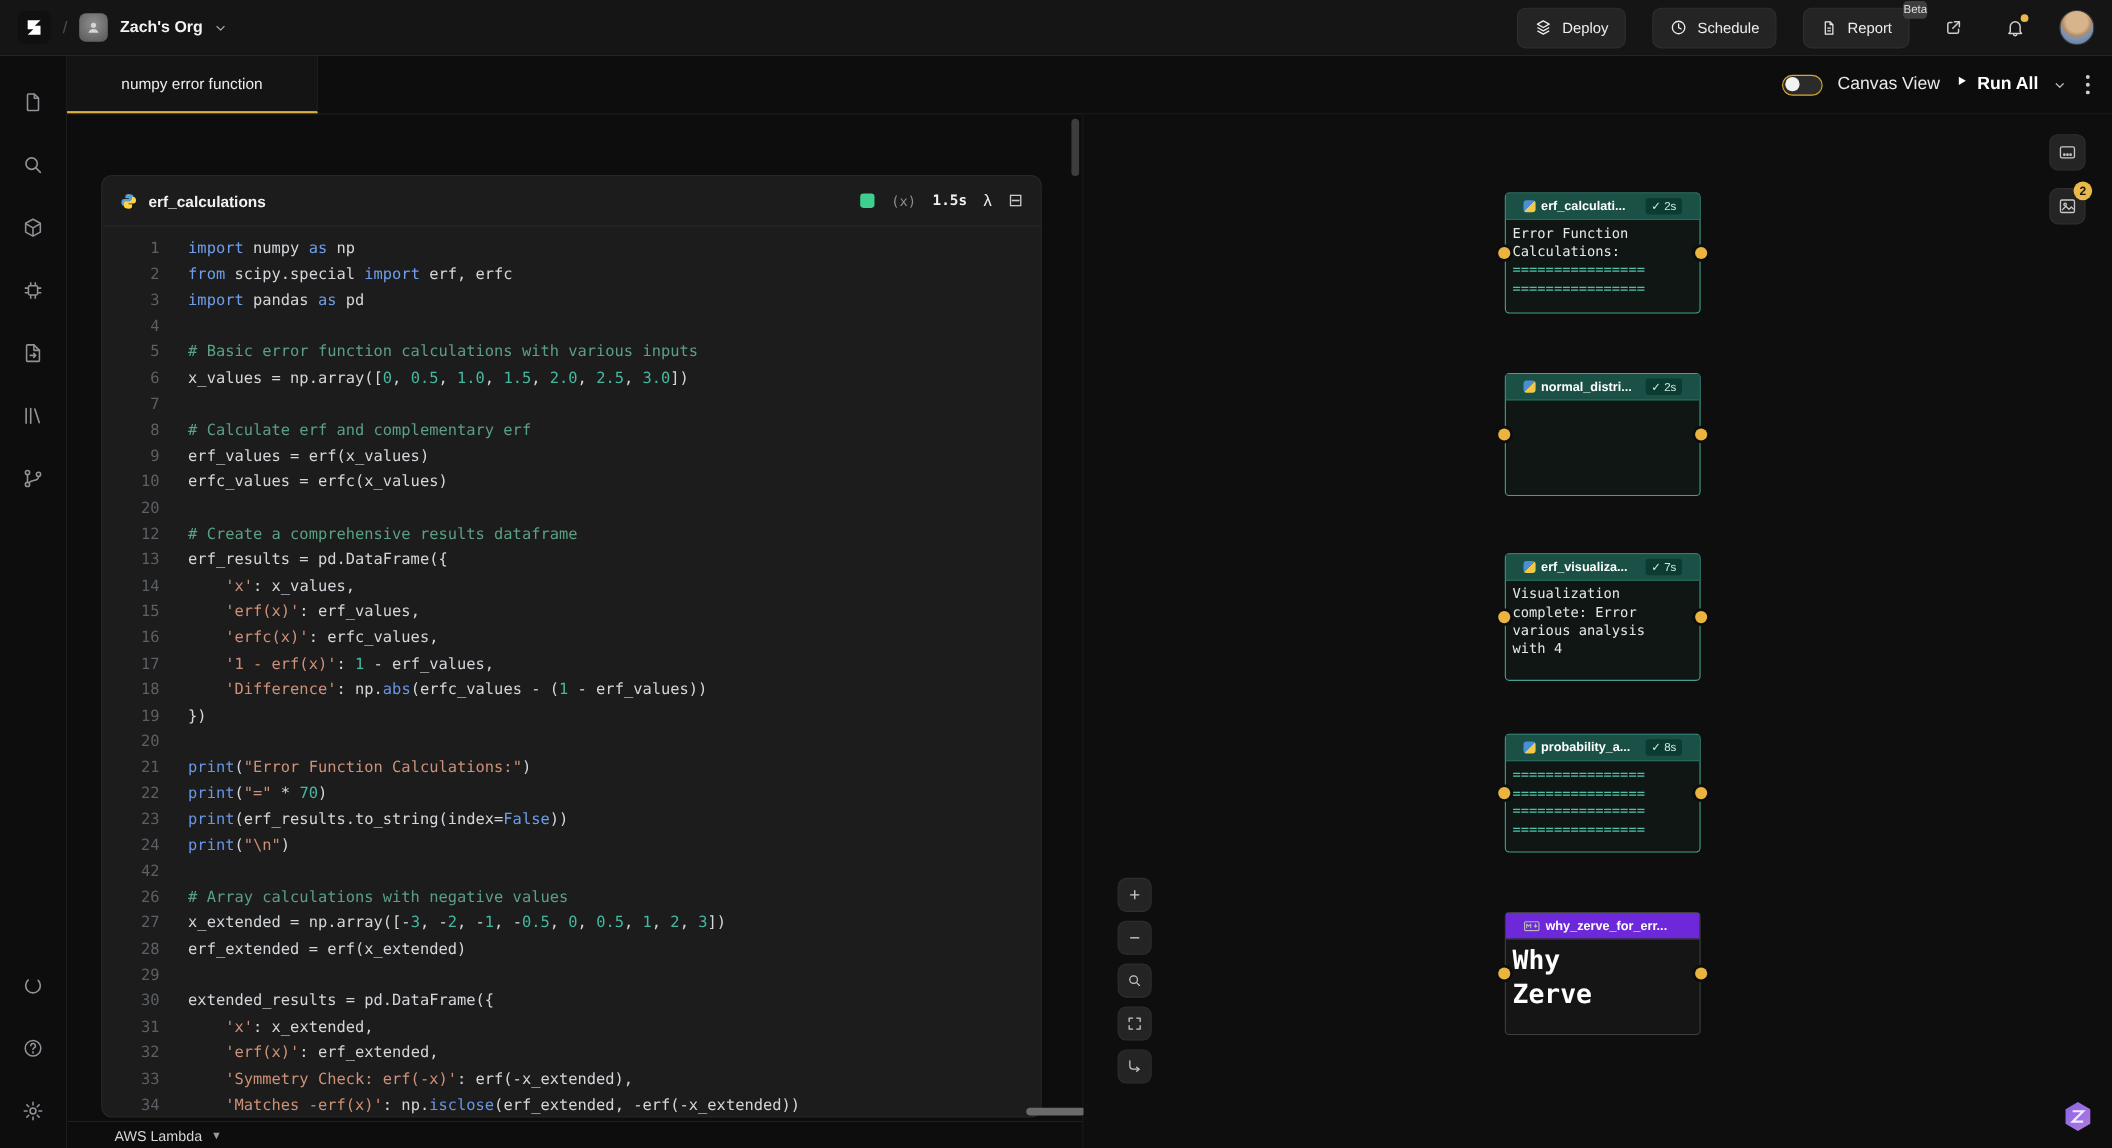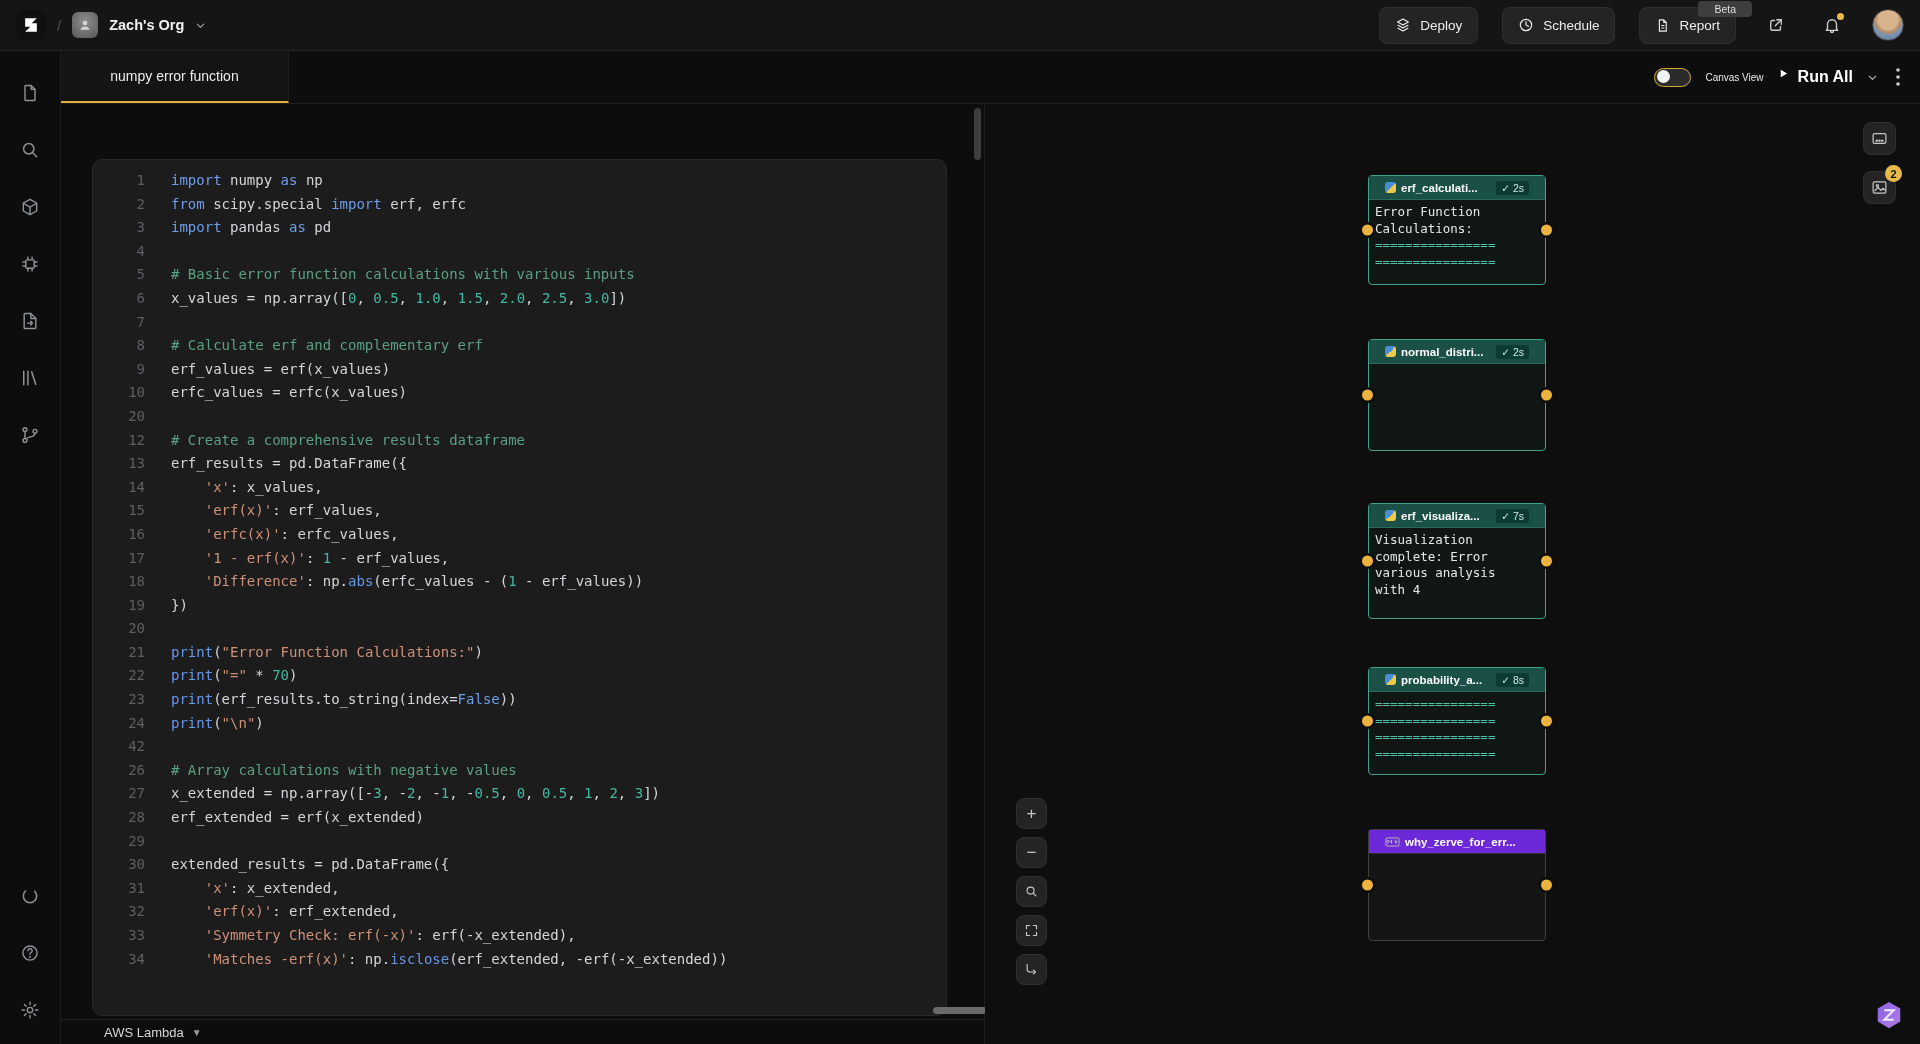--- a/index.html
+++ b/index.html
@@ -18,21 +18,21 @@
     display:flex;align-items:center;justify-content:center;cursor:pointer;overflow:hidden}
   .org-name{font-size:14.5px;font-weight:700;color:#f3f3f3;cursor:pointer}
   .chev{color:#a8a8a8}
   .tb-right{display:flex;align-items:center;gap:24px}
   .tb-btn{height:37px;padding:0 15px;border-radius:8px;background:#242424;border:1px solid #2e2e2e;
     display:flex;align-items:center;gap:9px;font-size:13.5px;color:#ededed;cursor:pointer;white-space:nowrap}
   .icon-btn{width:32px;height:34px;display:flex;align-items:center;justify-content:center;
     color:#cfcfcf;position:relative;cursor:pointer}
   .bell-dot{position:absolute;top:5px;right:4px;width:7px;height:7px;border-radius:50%;background:#e9b949}
   .beta-badge{position:absolute;top:1px;right:168px;background:#3e3e3e;color:#dedede;
-    font-size:10.5px;padding:2px 16px;border-radius:4px;z-index:5}
+    font-size:10.5px;padding:2px 0;border-radius:4px;z-index:5}
   .avatar{width:32px;height:32px;border-radius:50%;border:1px solid #3a3a3a;cursor:pointer;
     background:radial-gradient(circle at 50% 32%,#d7b48c 0 38%,#b28a63 52%,#7e95b5 60%,#5d7493 100%)}
 
   
   .body-row{display:flex;height:993px}
   .sidebar{width:61px;display:flex;flex-direction:column;align-items:center;
     padding:22px 0 14px;gap:17px;border-right:1px solid #1c1c1c;background:#0d0d0d}
   .sb-icon{width:38px;height:40px;display:flex;align-items:center;justify-content:center;
     color:#8f9398;cursor:pointer}
   .sb-spacer{flex:1}
@@ -40,21 +40,21 @@
 
   
   .tabbar{height:53px;display:flex;align-items:stretch;border-bottom:1px solid #1e1e1e;background:#0d0d0d}
   .tab{width:228px;display:flex;align-items:center;justify-content:center;font-size:14px;color:#ececec;
     background:#141414;border-right:1px solid #1e1e1e;border-bottom:2px solid #ddb13e;cursor:pointer}
   .tab-fill{flex:1}
   .tab-right{display:flex;align-items:center;gap:14px;padding-right:16px}
   .toggle{width:37px;height:19px;border-radius:10px;background:#2b2b2b;border:1.5px solid #d9a92f;
     position:relative;cursor:pointer}
   .toggle .knob{position:absolute;left:2px;top:1.5px;width:13px;height:13px;border-radius:50%;background:#f2f2f2}
-  .toggle-label{font-size:10px;color:#e8e8e8}
+  .toggle-label{font-size:16px;color:#e8e8e8}
   .runall{display:flex;align-items:flex-start;gap:9px;cursor:pointer;font-weight:700;font-size:16px;color:#fff}
   .kebab{cursor:pointer;padding:0 4px;color:#cfcfcf}
 
   
   .workspace{flex:1;display:flex;position:relative;min-height:0}
   .editor-pane{width:924px;position:relative;border-right:1px solid #1d1d1d}
   .canvas-pane{flex:1;position:relative;background:#0e0e0e;overflow:hidden}
 
   
   .editor-card{position:absolute;left:31px;top:55px;width:855px;height:857px;background:#1c1c1c;
@@ -274,20 +274,34 @@
               <circle cx="2" cy="16" r="1.8"></circle>
             </svg>
         </div>
       </div>
     </div>
 
     <div class="workspace">
 
       <div class="editor-pane">
         <div class="editor-card">
+          <div class="ec-header">
+            <svg width="16" viewBox="0 0 24 24">
+                <path fill="#5a9fd4" d="M12 2c-3.3 0-4.6 1.5-4.6 3.3V8h4.8v1H5.6C3.6 9 2 10.6 2 13.5S3.6 18 5.6 18h1.9v-2.6c0-1.9 1.6-3.4 3.5-3.4h4.6c1.6 0 3-1.3 3-3V5.3C18.6 3.5 15.3 2 12 2z"></path>
+                <path fill="#ffd343" d="M12 22c3.3 0 4.6-1.5 4.6-3.3V16h-4.8v-1h6.6c2 0 3.6-1.6 3.6-4.5S20.4 6 18.4 6h-1.9v2.6c0 1.9-1.6 3.4-3.5 3.4H8.4c-1.6 0-3 1.3-3 3v3.7C5.4 20.5 8.7 22 12 22z"></path>
+              </svg>
+            <span class="ec-title">erf_calculations</span>
+            <div class="ec-right">
+              <span class="status-sq"></span>
+              <span class="vars">(x)</span>
+              <span class="ec-time">1.5s</span>
+              <span class="lambda">λ</span>
+              <span class="outicon">⊟</span>
+            </div>
+          </div>
           <div class="code-wrap">
             <div class="gutter">
                 <div>1</div>
                 <div>2</div>
                 <div>3</div>
                 <div>4</div>
                 <div>5</div>
                 <div>6</div>
                 <div>7</div>
                 <div>8</div>
@@ -372,20 +386,21 @@
             </div>
             <div class="node node-md" style="left: 383px; top: 725px; width: 178px; height: 112px;">
               <div class="node-header">
                 <svg width="15" viewBox="0 0 24 16" fill="none" stroke="#b9b9b9" stroke-width="1.6">
                   <rect x="1.5" y="1.5" width="21" height="13" rx="2"></rect>
                   <path d="M4.5 11V5l3 3 3-3v6" stroke-linejoin="round"></path>
                   <path d="M17.5 5v4.5m0 0l-2-2m2 2l2-2" stroke-linecap="round"></path>
                 </svg>
                 <span class="node-title">why_zerve_for_err...</span>
               </div>
+              <div class="node-body"><div class="bl-big">Why</div><div class="bl-big">Zerve</div></div>
               <span class="dot dot-l"></span>
               <span class="dot dot-r"></span>
             </div>
           </div>
 
         <div class="zoom-stack">
           <div class="ctl-btn">
               <span>+</span>
             </div>
           <div class="ctl-btn">

